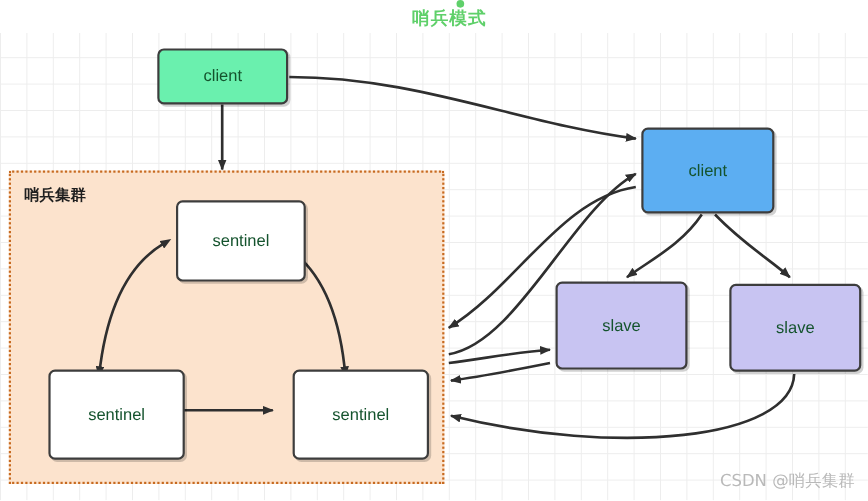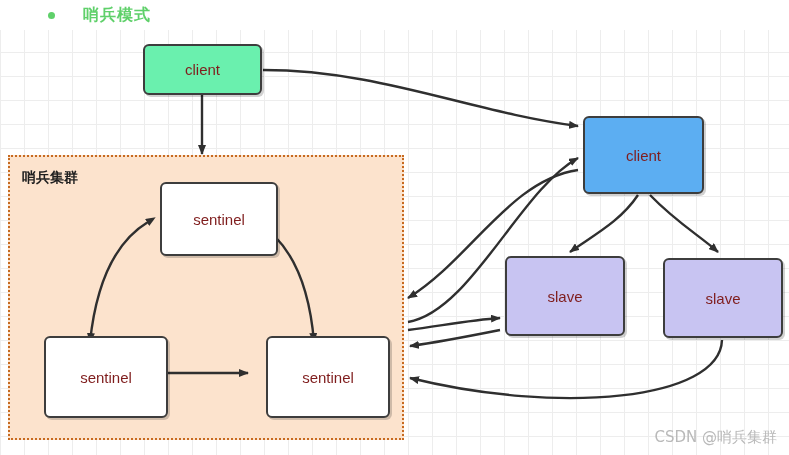--- a/index.html
+++ b/index.html
@@ -19,20 +19,21 @@
   }
   
   .heading-row {
     position: absolute;
     left: 0;
     top: 0;
     width: 789px;
     height: 30px;
     display: flex;
     align-items: center;
+    flex-direction: column;
   }
   .bullet {
     width: 7px;
     height: 7px;
     border-radius: 50%;
     background: #5fd06a;
     margin-left: 48px;
     flex: 0 0 auto;
   }
   .heading-text {
@@ -82,21 +83,21 @@
   
   .node {
     position: absolute;
     box-sizing: border-box;
     border: 2px solid #3d3d3d;
     border-radius: 6px;
     display: flex;
     align-items: center;
     justify-content: center;
     font-size: 15px;
-    color: #7f1d1d;
+    color: #14532d;
     box-shadow: 2px 2px 0 rgba(0,0,0,0.18);
   }
   .node-client  { background: #6af0ae; }
   .node-master  { background: #5caef2; }
   .node-slave   { background: #c8c4f2; justify-content: center; }
   .node-sentinel{ background: #ffffff; margin-left: 16px; }
 
   
   #edges {
     position: absolute;

